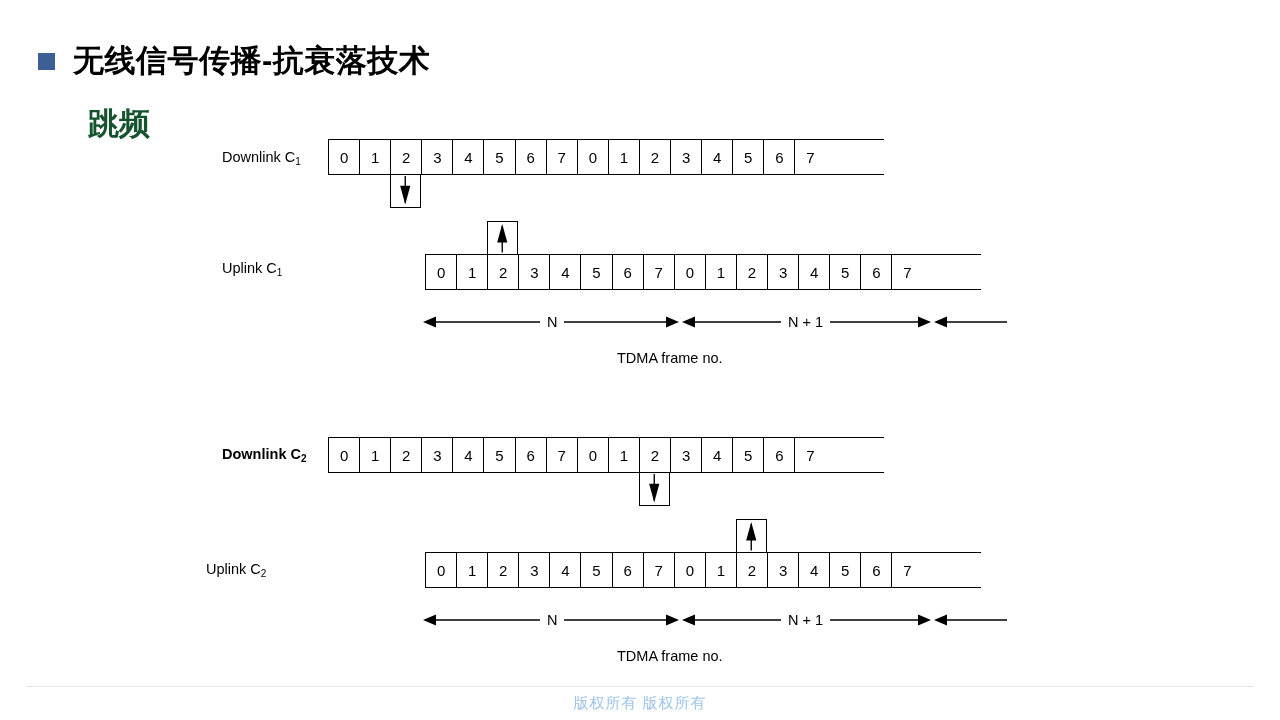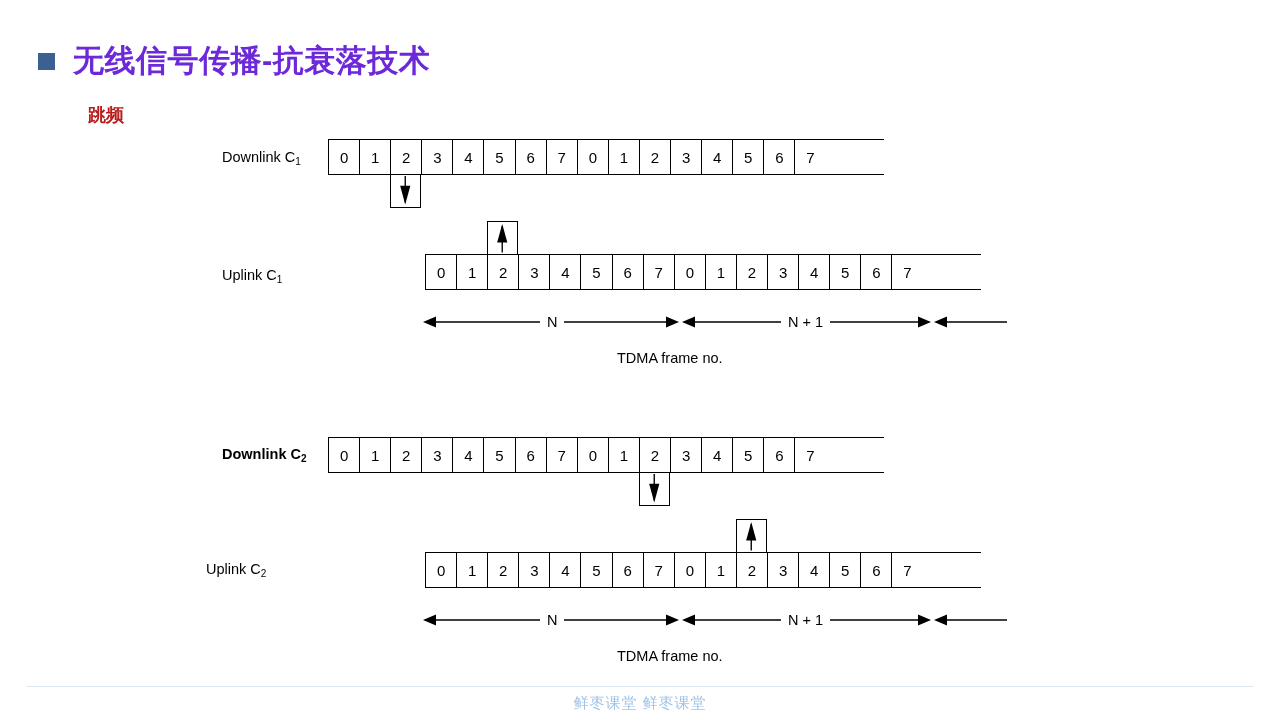--- a/index.html
+++ b/index.html
@@ -26,31 +26,31 @@
   #title-bullet {
     width: 17px;
     height: 17px;
     background: #3c6094;
     margin-right: 18px;
     flex: 0 0 auto;
   }
   #slide-title {
     font-size: 31px;
     font-weight: bold;
-    color: #6d28d9;
+    color: #000000;
     letter-spacing: 0.5px;
     white-space: nowrap;
   }
   #sub-title {
     position: absolute;
     left: 88px;
     top: 103px;
-    font-size: 18px;
+    font-size: 31px;
     font-weight: bold;
-    color: #b91c1c;
+    color: #14532d;
     white-space: nowrap;
   }
 
   
   #diagram {
     position: absolute;
     left: 0;
     top: 0;
     width: 1280px;
     height: 690px;
@@ -184,21 +184,21 @@
     </svg>
   </div>
 
   <div class="arrow-box" style="left:487.2px; top:221px;">
     <svg width="28.5" height="31.4" viewBox="0 0 29 32" aria-hidden="true">
       <line x1="14.5" y1="4" x2="14.5" y2="31" stroke="#000" stroke-width="1.4"></line>
       <polygon points="14.5,2 9.3,21 19.7,21" fill="#000"></polygon>
     </svg>
   </div>
 
-  <div class="row-label" style="left:222px; top:268px;">
+  <div class="row-label" style="left:222px; top:261px;">
     <span>Uplink C</span><sub>1</sub>
   </div>
 
   <div class="strip" id="strip-ul1" style="left:425px; top:254px;">
       <div class="slot">0</div>
       <div class="slot">1</div>
       <div class="slot">2</div>
       <div class="slot">3</div>
       <div class="slot">4</div>
       <div class="slot">5</div>
@@ -307,13 +307,13 @@
       <line x1="518" y1="8" x2="584" y2="8" stroke="#000" stroke-width="1.5"></line>
       <polygon points="511,8 524,2.4 524,13.6" fill="#000"></polygon>
     </svg>
   </div>
   <div class="dim-caption" style="left:540px; top:612px; background:#fff; padding:0 7px;">N</div>
   <div class="dim-caption" style="left:781px; top:612px; background:#fff; padding:0 7px;">N + 1</div>
   <div class="dim-caption" style="left:617px; top:648px;">TDMA frame no.</div>
 </div>
 
 <div id="footer-divider"></div>
-<div id="footer-text">鲜枣课堂  鲜枣课堂</div>
+<div id="footer-text">版权所有  版权所有</div>
 
 </body></html>

